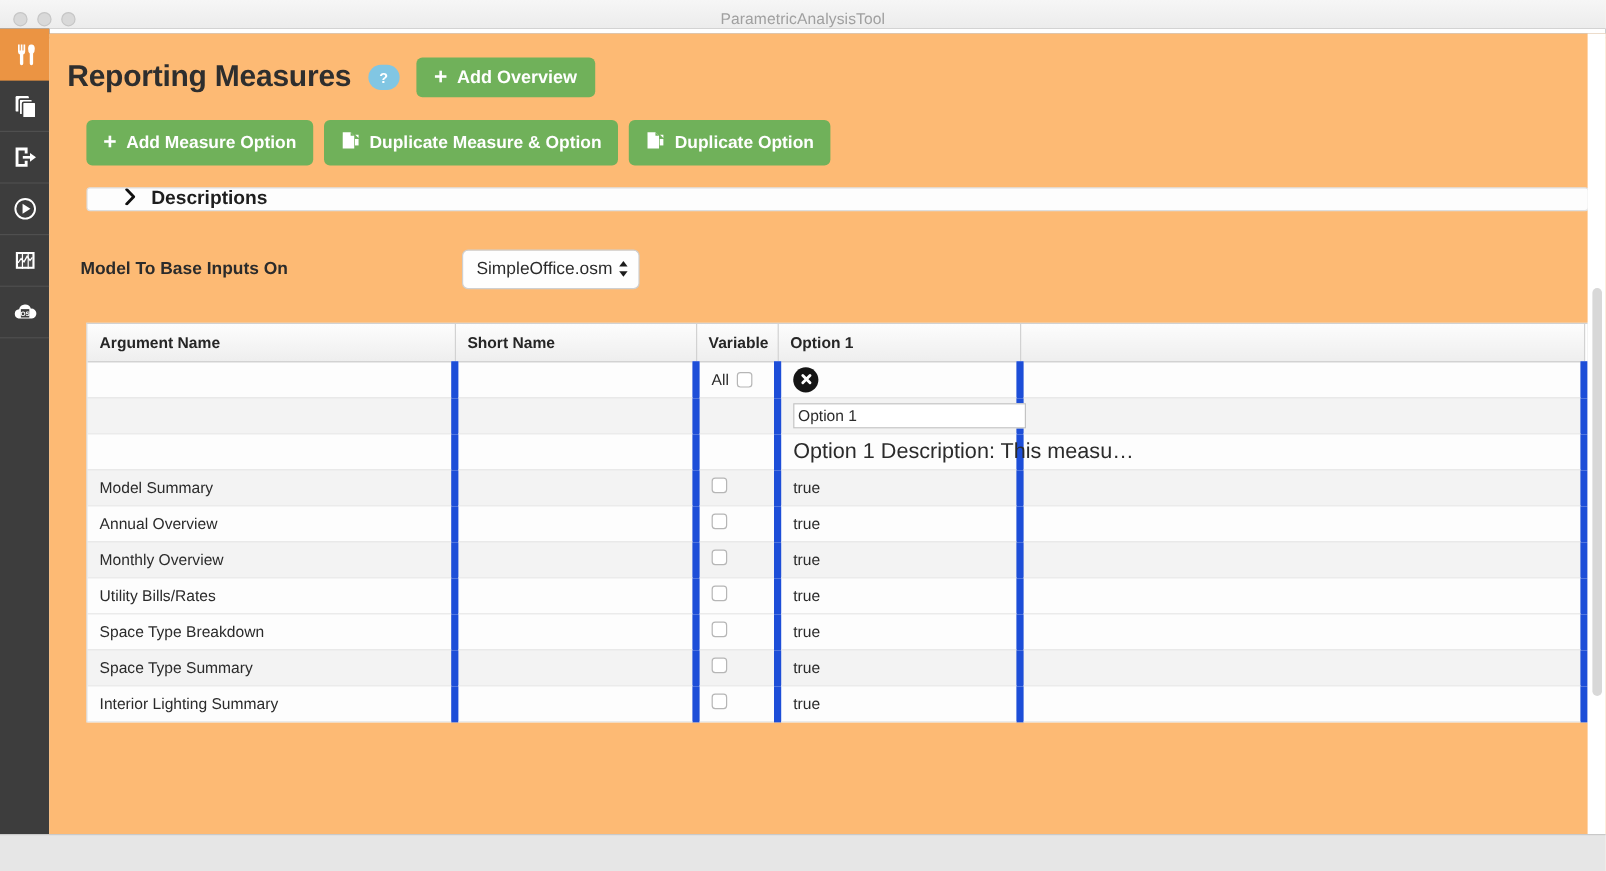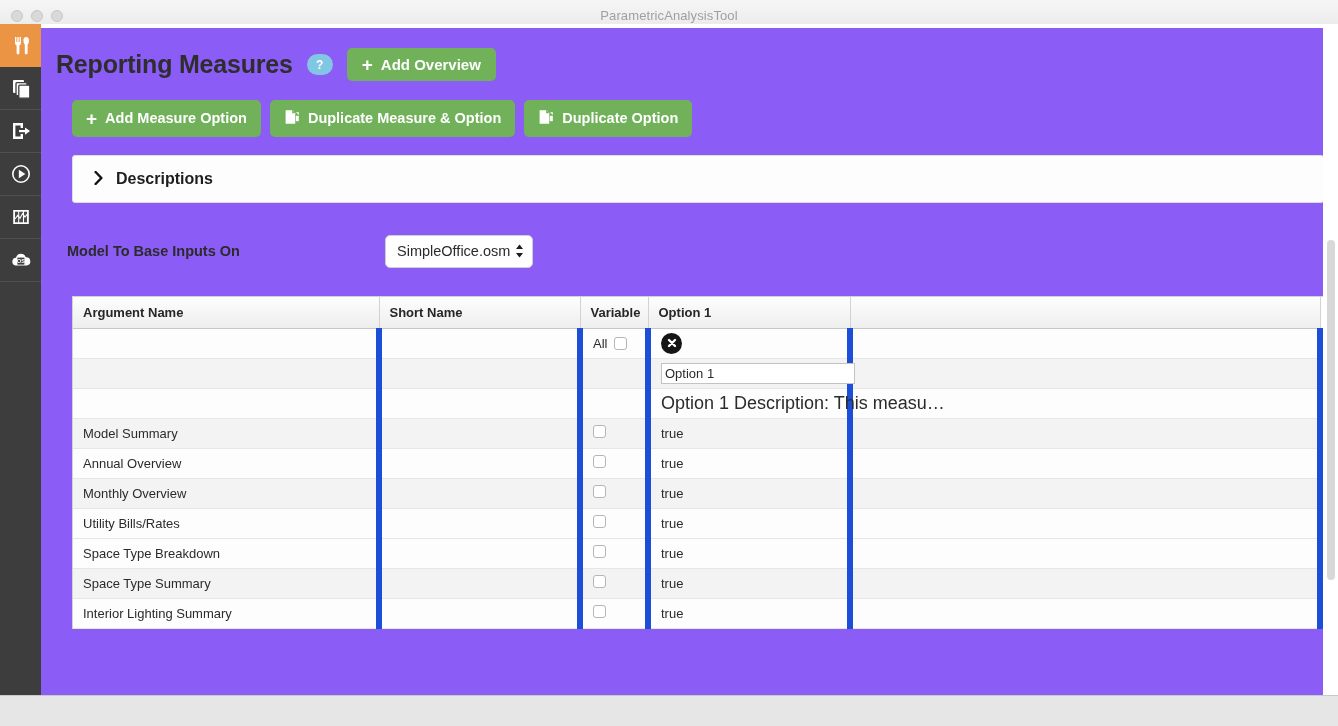--- a/index.html
+++ b/index.html
@@ -69,21 +69,21 @@
   .sb-icon.active { background: #eb9443; border-bottom-color: #eb9443; }
   .sb-icon svg { display: block; }
   .sb-spacer { height: 20px; }
 
   
   .main {
     position: absolute;
     top: 28px; left: 41px;
     width: 1297px;
     height: 667px;
-    background: #8b5cf6;
+    background: #fdba74;
     overflow: hidden;
   }
 
   
   .page-head {
     display: flex;
     align-items: center;
     padding: 20px 0 0 15px;
     gap: 14px;
   }
@@ -168,27 +168,27 @@
     padding: 19px 0 0 31px;
   }
   .btn-green.small {
     font-size: 14.5px;
     padding: 9px 14px;
   }
 
   
   .descriptions {
     margin: 18px 14px 0 31px;
-    height: 48px;
+    height: 20px;
     background: #fdfdfd;
     border: 1px solid #dedede;
     border-radius: 3px;
     display: flex;
     align-items: center;
-    padding-left: 21px;
+    padding-left: 31px;
     gap: 13px;
     cursor: pointer;
   }
   .chev-right {
     color: #111;
     font-size: 15px;
     font-weight: bold;
     line-height: 1;
   }
   .descriptions-label {

